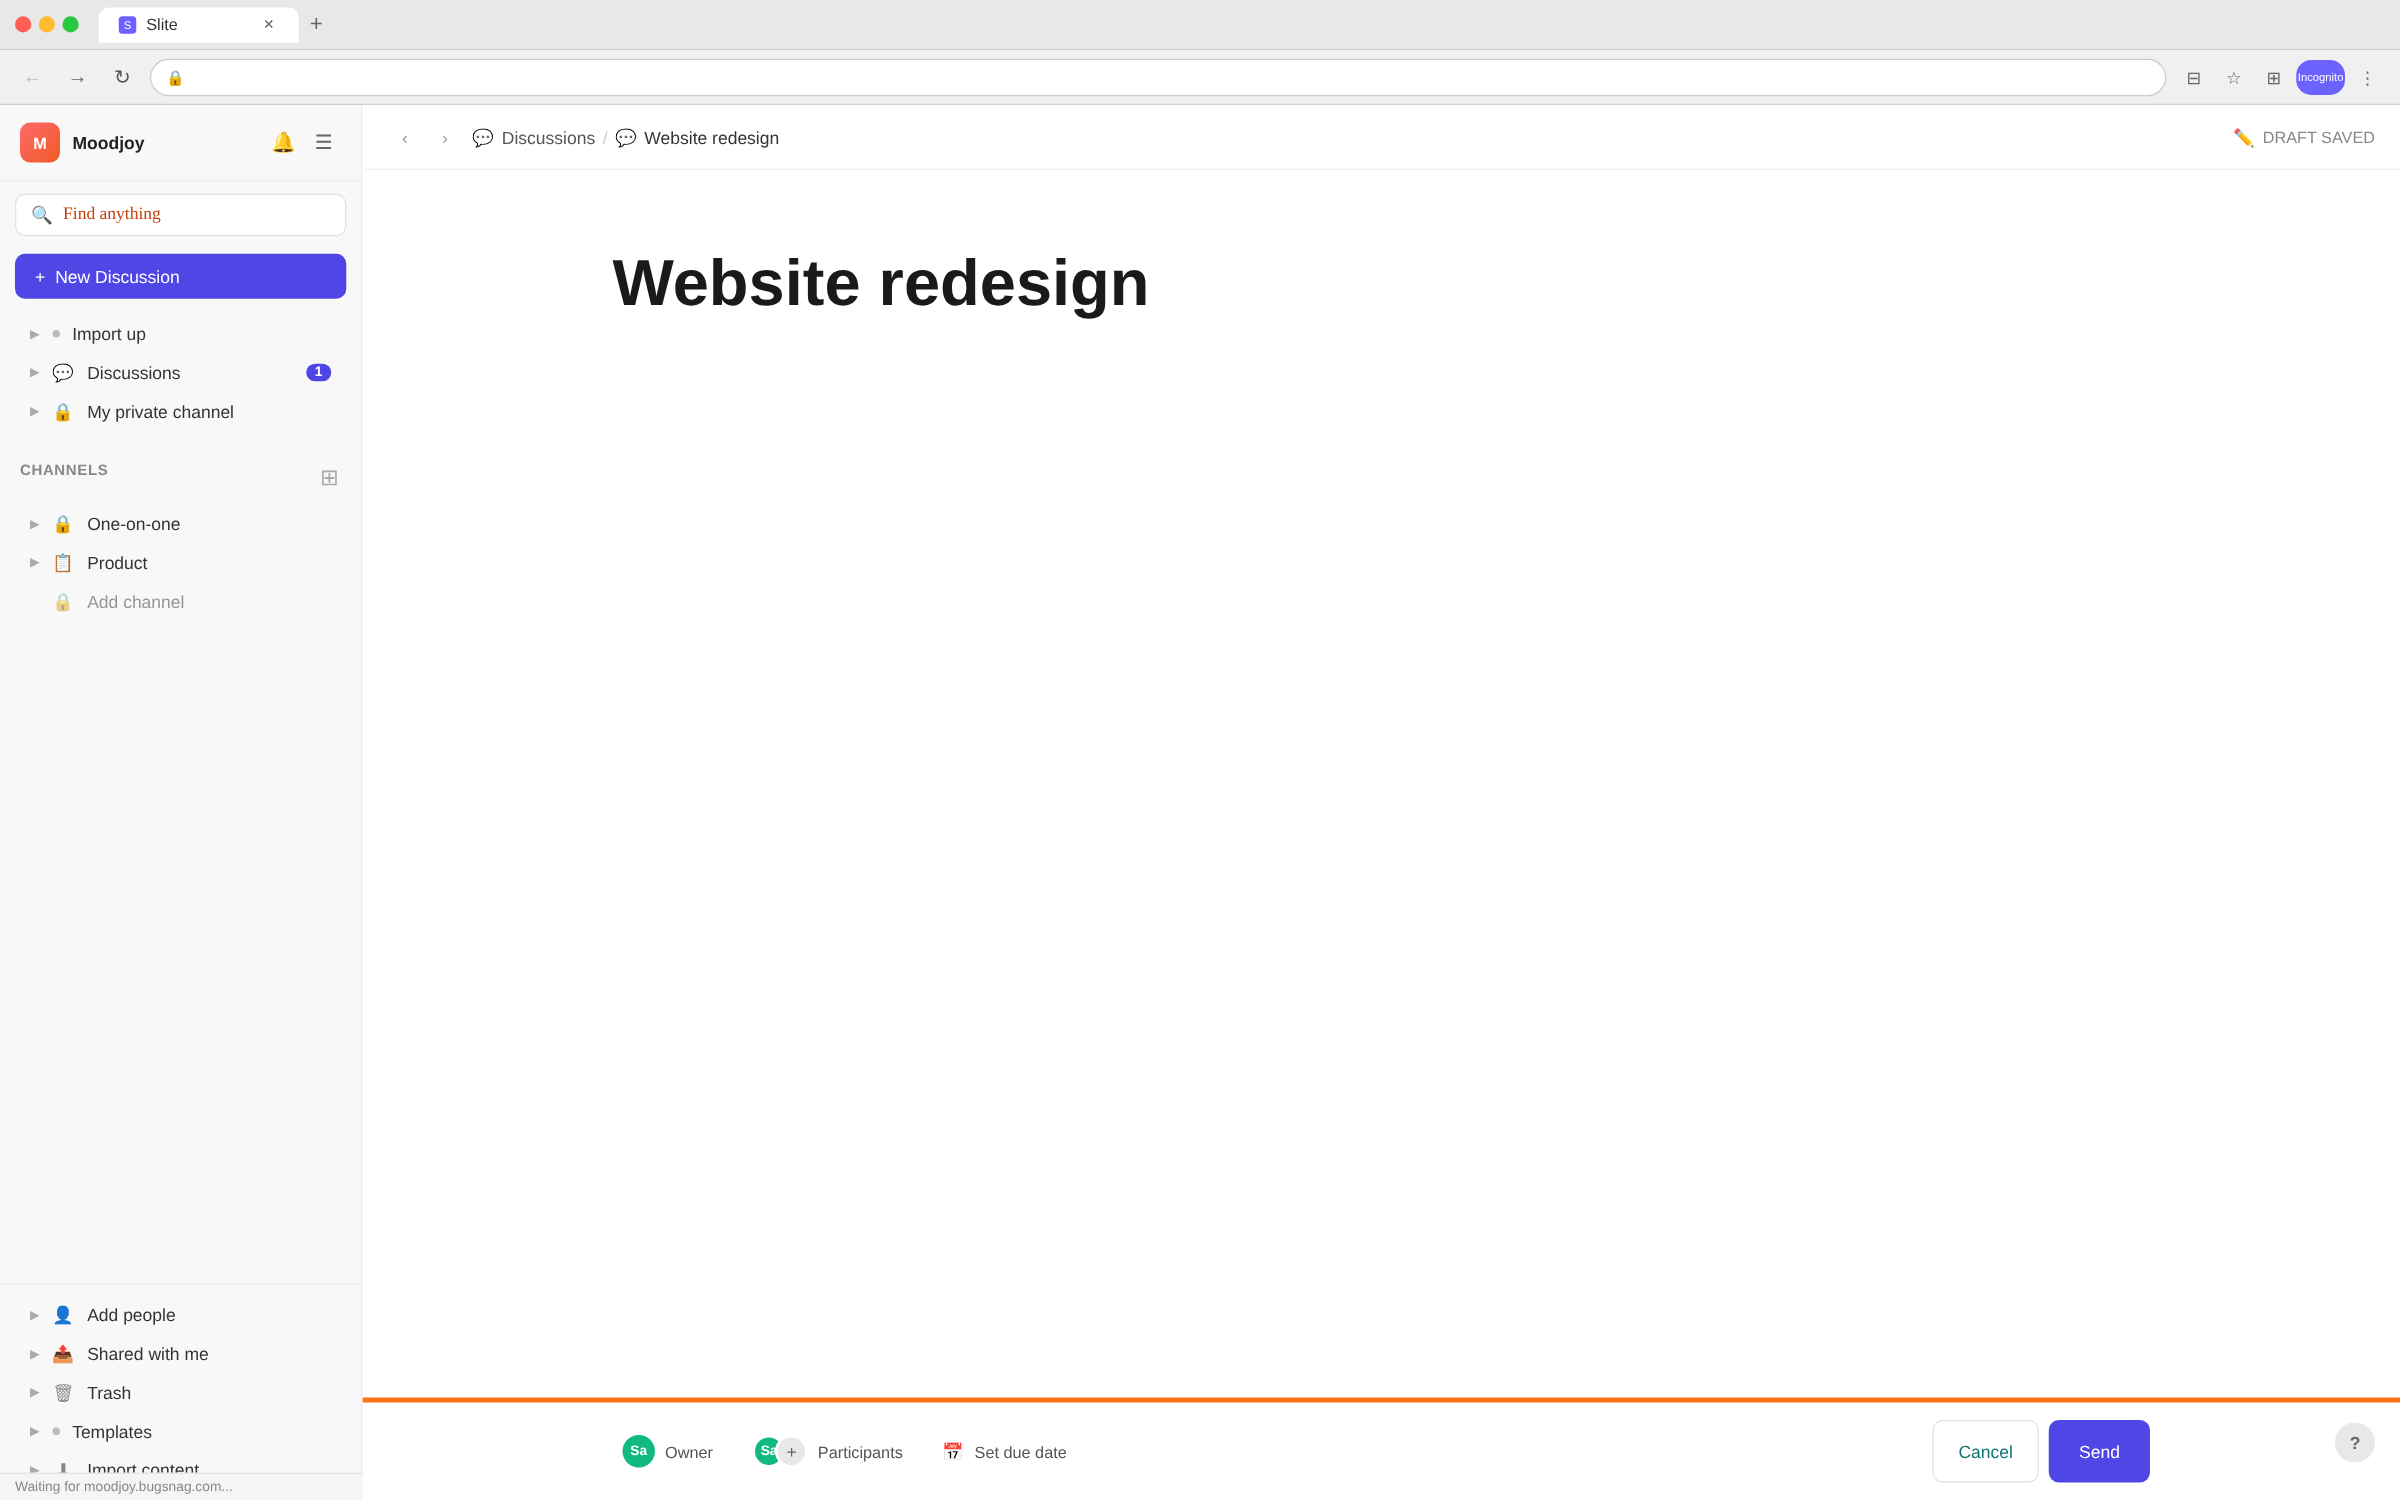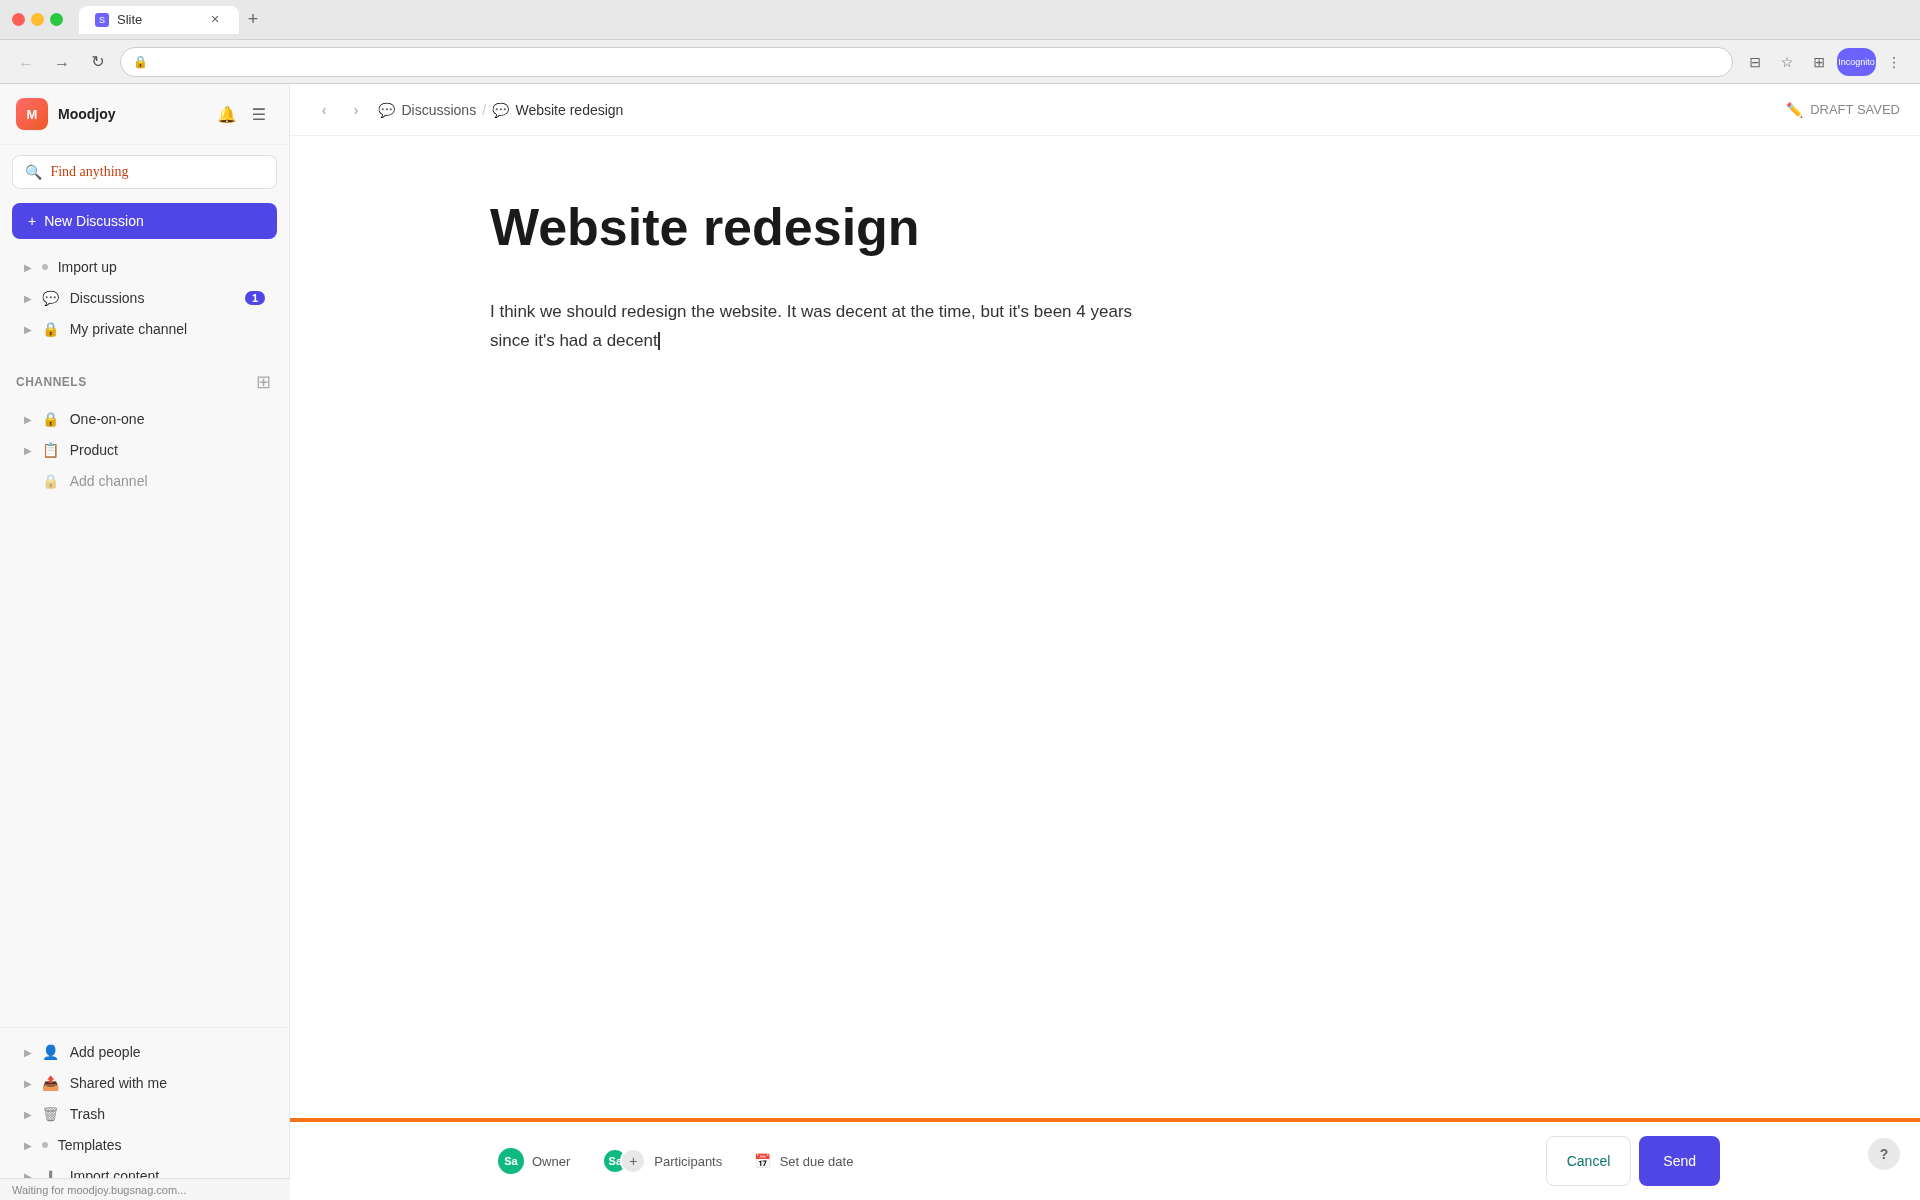--- a/index.html
+++ b/index.html
@@ -133,21 +133,20 @@
       border-radius: 10px;
       font-size: 11px;
       padding: 1px 7px;
       font-weight: 600;
     }
     .nav-item-expand { color: #aaa; font-size: 10px; }
     .dot-icon { width: 6px; height: 6px; border-radius: 50%; background: #bbb; flex-shrink: 0; }
 
     .channels-header {
       display: flex;
-      align-items: center;
       padding: 8px 16px;
       margin-top: 8px;
     }
     .channels-label { font-size: 12px; font-weight: 600; color: #888; text-transform: uppercase; letter-spacing: 0.5px; flex: 1; }
     .add-channel-icon { color: #aaa; font-size: 18px; cursor: pointer; padding: 2px; border-radius: 4px; }
 
     .sidebar-footer { margin-top: auto; border-top: 1px solid #eee; padding: 8px 0; }
 
     
     .status-bar {
@@ -452,24 +451,20 @@
         </div>
       </div>
       <div class="draft-saved">
         <span class="draft-icon">✏️</span>
         <span>DRAFT SAVED</span>
       </div>
     </div>
 
     <div class="editor-area">
       <div class="discussion-title" contenteditable="true" style="">Website redesign</div>
-      <div class="discussion-body" contenteditable="true" style="">
-        <span>I think we should redesign the website. It was decent at the time, but it's been 4 years</span><br>
-        <span>since it's had a decent</span><span style="display:inline-block;width:2px;height:18px;background:#333;vertical-align:text-bottom;animation:blink 1s infinite;"></span>
-      </div>
     </div>
 
     <div class="bottom-bar">
       <div class="meta-item">
         <div class="avatar-small">Sa</div>
         <span>Owner</span>
       </div>
       <div class="meta-item">
         <div class="avatar-group">
           <div class="avatar-small">Sa</div>

